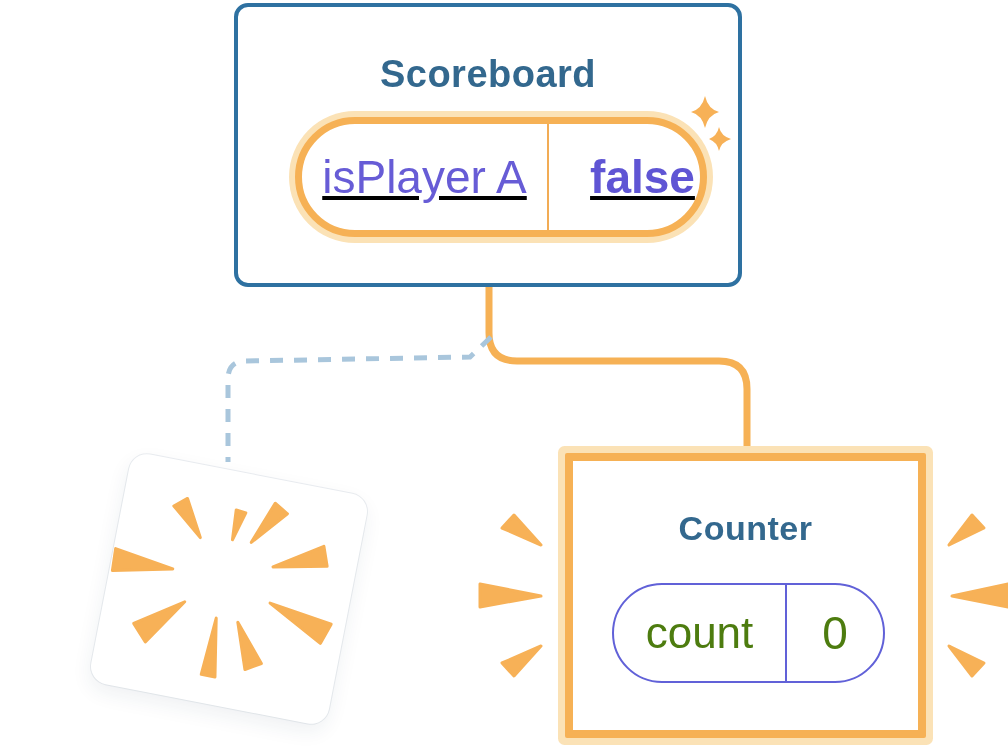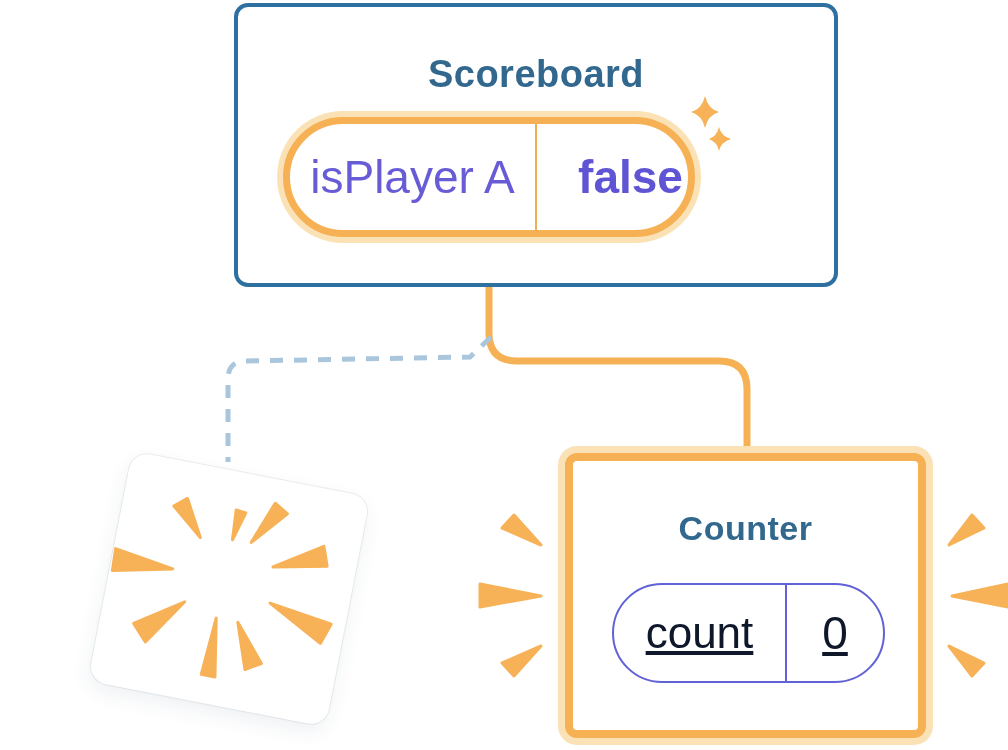--- a/index.html
+++ b/index.html
@@ -12,65 +12,65 @@
     font-family: "Liberation Sans", sans-serif;
   }
   svg.layer { position: absolute; left: 0; top: 0; pointer-events: none; }
   #decor    { z-index: 1; }
   #sparkles { z-index: 5; }
 
   .card { position: absolute; background: #ffffff; box-sizing: border-box; }
 
   
   #scoreboard {
-    left: 234px; top: 3px; width: 604px; height: 284px;
+    left: 234px; top: 3px; width: 508px; height: 284px;
     border: 4px solid #2E71A1; border-radius: 14px;
     z-index: 2;
   }
   .sb-title {
     position: absolute; left: 0; top: 46px; width: 100%;
     text-align: center; font-size: 38px; font-weight: 700;
     color: #33688E; letter-spacing: 0.5px;
   }
   .state-pill {
-    position: absolute; left: 45px; top: 110px; width: 412px; height: 120px;
+    position: absolute; left: 57px; top: 110px; width: 412px; height: 120px;
     box-sizing: border-box; background: #ffffff;
     border: 7px solid #F6B155; border-radius: 60px;
     box-shadow: 0 0 0 6px #FBE2B6;
-    display: flex; overflow: hidden;
+    display: flex; overflow: hidden; text-decoration: underline;
   }
   .state-pill .cell {
     display: flex; align-items: center; justify-content: center;
     font-size: 46px; color: #675CD6; white-space: nowrap;
   }
   .state-pill .name  { width: 245px; }
   .state-pill .sep   { width: 2px; background: #F2AC55; }
   .state-pill .value { flex: 1; font-weight: 700; color: #5F55D4; margin-left: 36px; }
 
   
   #counter {
     left: 565px; top: 453px; width: 361px; height: 285px;
-    border: 8px solid #F6B155; border-radius: 12px;
+    border: 8px solid #F6B155; border-radius: 2px;
     box-shadow: 0 0 0 7px #FBE2B6;
     z-index: 2;
   }
   .counter-title {
     position: absolute; left: 0; top: 48px; width: 100%;
     text-align: center; font-size: 34px; font-weight: 700;
     color: #33688E; letter-spacing: 0.5px;
   }
   .count-pill {
     position: absolute; left: 39px; top: 122px; width: 273px; height: 100px;
     box-sizing: border-box; background: #ffffff;
     border: 2px solid #6161D8; border-radius: 50px;
     display: flex; overflow: hidden;
   }
   .count-pill .cell {
     display: flex; align-items: center; justify-content: center;
-    font-size: 44px; color: #0f172a; white-space: nowrap; text-decoration: underline;
+    font-size: 44px; color: #4d7c0f; white-space: nowrap;
   }
   .count-pill .name  { width: 171px; }
   .count-pill .sep   { width: 2px; background: #6161D8; }
   .count-pill .value { flex: 1; font-size: 46px; }
 
   
   #poof {
     left: 108px; top: 472px; width: 242px; height: 234px;
     border-radius: 18px; background: #ffffff;
     transform: rotate(11deg);

